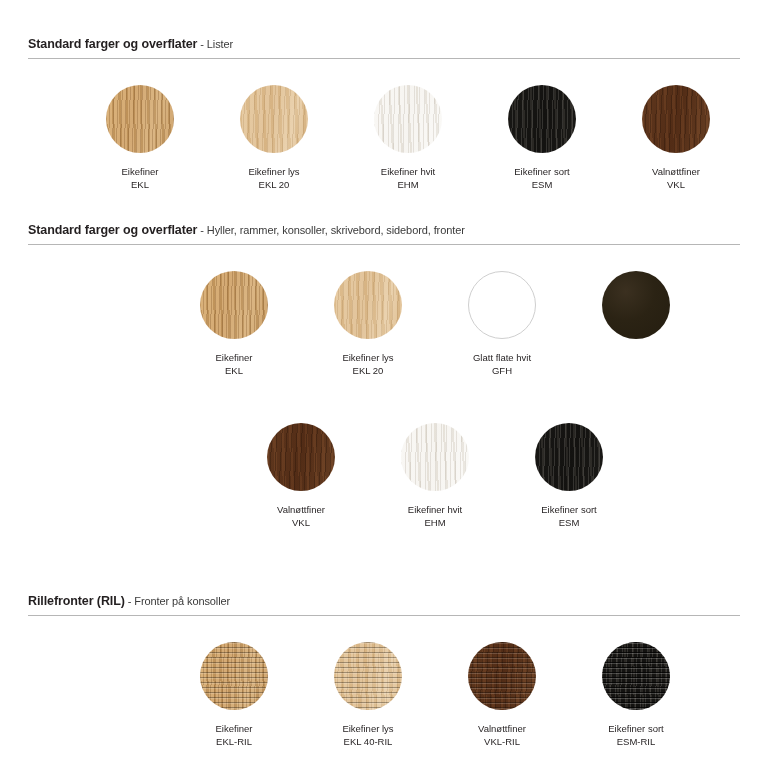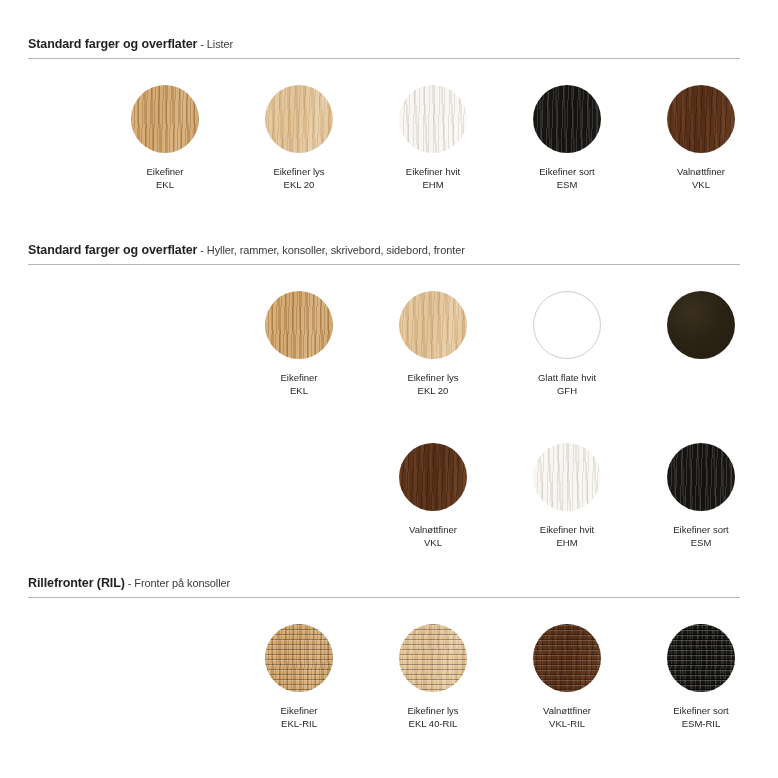--- a/index.html
+++ b/index.html
@@ -44,21 +44,21 @@
     font-size: 11px;
     font-weight: normal;
     color: #3a3a3a;
     letter-spacing: -0.1px;
   }
 
   
   .row {
     position: relative;
     display: flex;
-    justify-content: flex-end;
+    justify-content: center;
   }
   .swatch {
     width: 134px;
     text-align: center;
   }
   .disc {
     width: 68px;
     height: 68px;
     border-radius: 50%;
     margin: 0 auto 12px auto;
@@ -199,21 +199,21 @@
       <div class="swatch">
         <div class="disc tex-vkl"></div>
         <div class="caption">
           <span>Valnøttfiner</span>
           <span class="code">VKL</span>
         </div>
       </div>
     </div>
   </div>
 
-  <div class="section" style="top:240px;">
+  <div class="section" style="top:220px;">
     <div class="section-head">
       <span class="title">Standard farger og overflater</span><span class="subtitle"> - Hyller, rammer, konsoller, skrivebord, sidebord, fronter</span>
     </div>
     <div class="row" style="margin-top:26px; padding-left:102px;">
       <div class="swatch">
         <div class="disc tex-ekl"></div>
         <div class="caption">
           <span>Eikefiner</span>
           <span class="code">EKL</span>
         </div>
@@ -254,21 +254,21 @@
       <div class="swatch">
         <div class="disc tex-esm"></div>
         <div class="caption">
           <span>Eikefiner sort</span>
           <span class="code">ESM</span>
         </div>
       </div>
     </div>
   </div>
 
-  <div class="section" style="top:573px;">
+  <div class="section" style="top:591px;">
     <div class="section-head">
       <span class="title">Rillefronter (RIL)</span><span class="subtitle"> - Fronter på konsoller</span>
     </div>
     <div class="row" style="margin-top:26px; padding-left:102px;">
       <div class="swatch">
         <div class="disc tex-ekl">
             <span class="ril-lines"></span>
           </div>
         <div class="caption">
           <span>Eikefiner</span>

